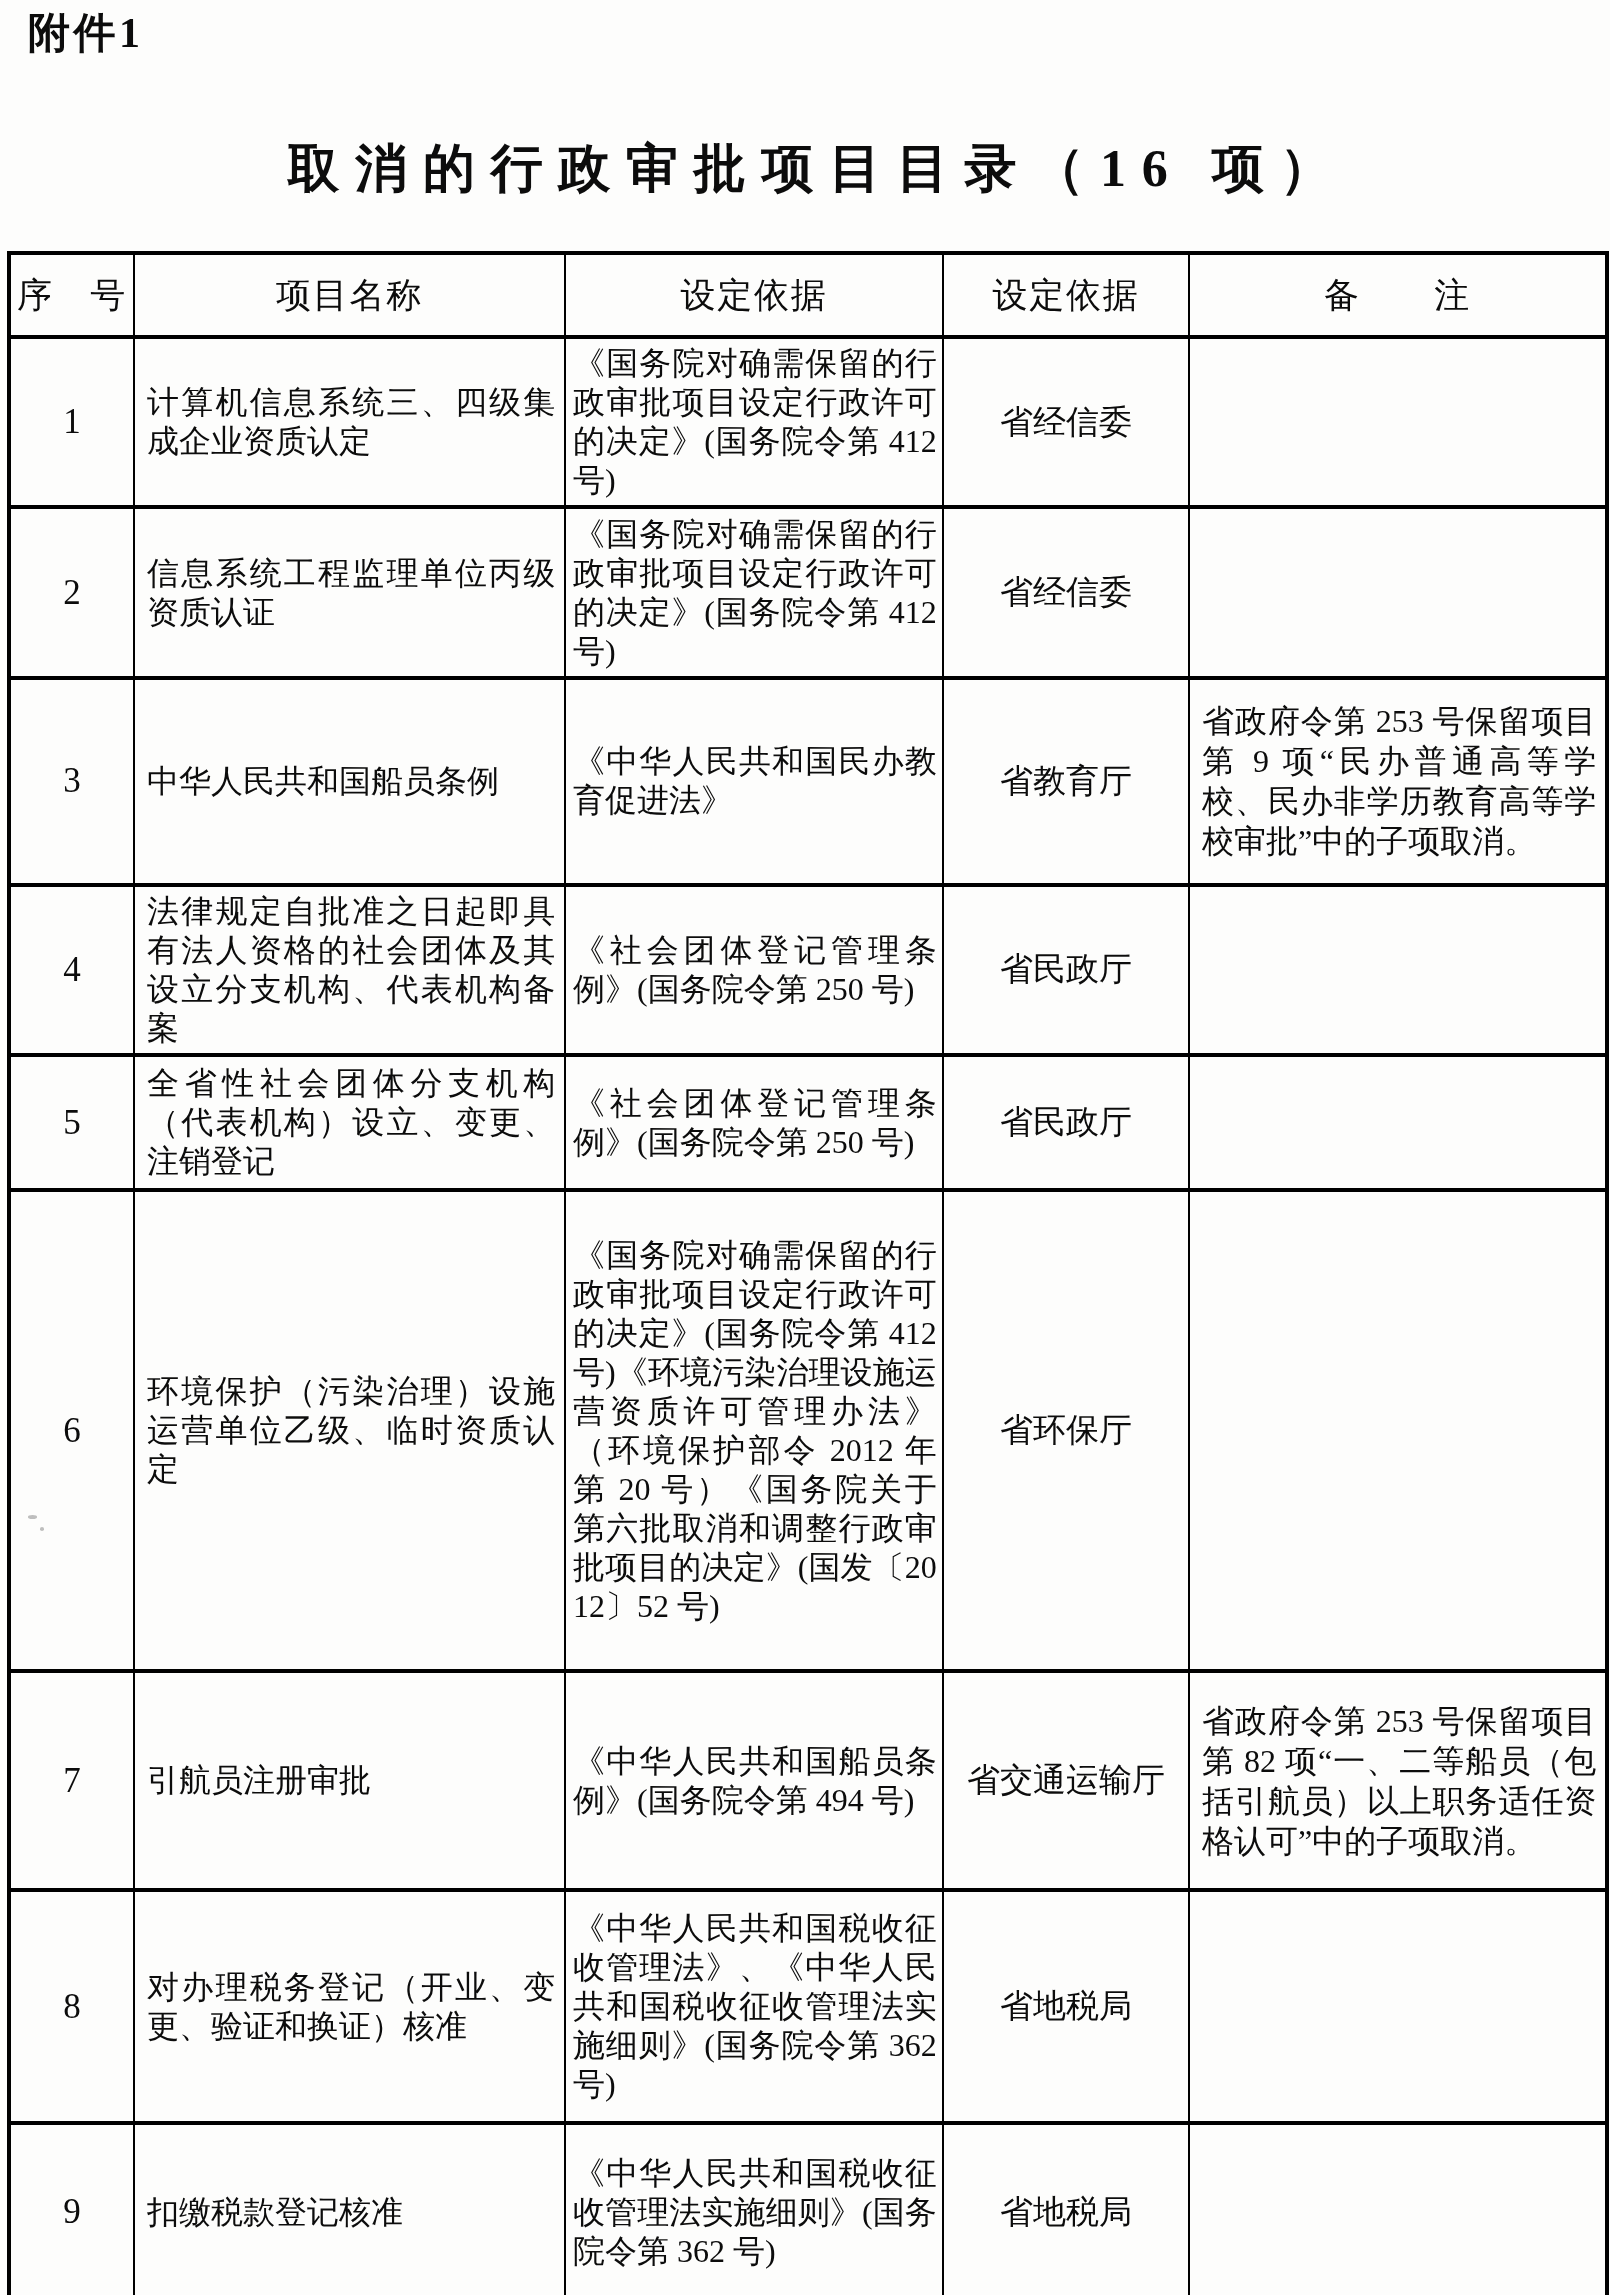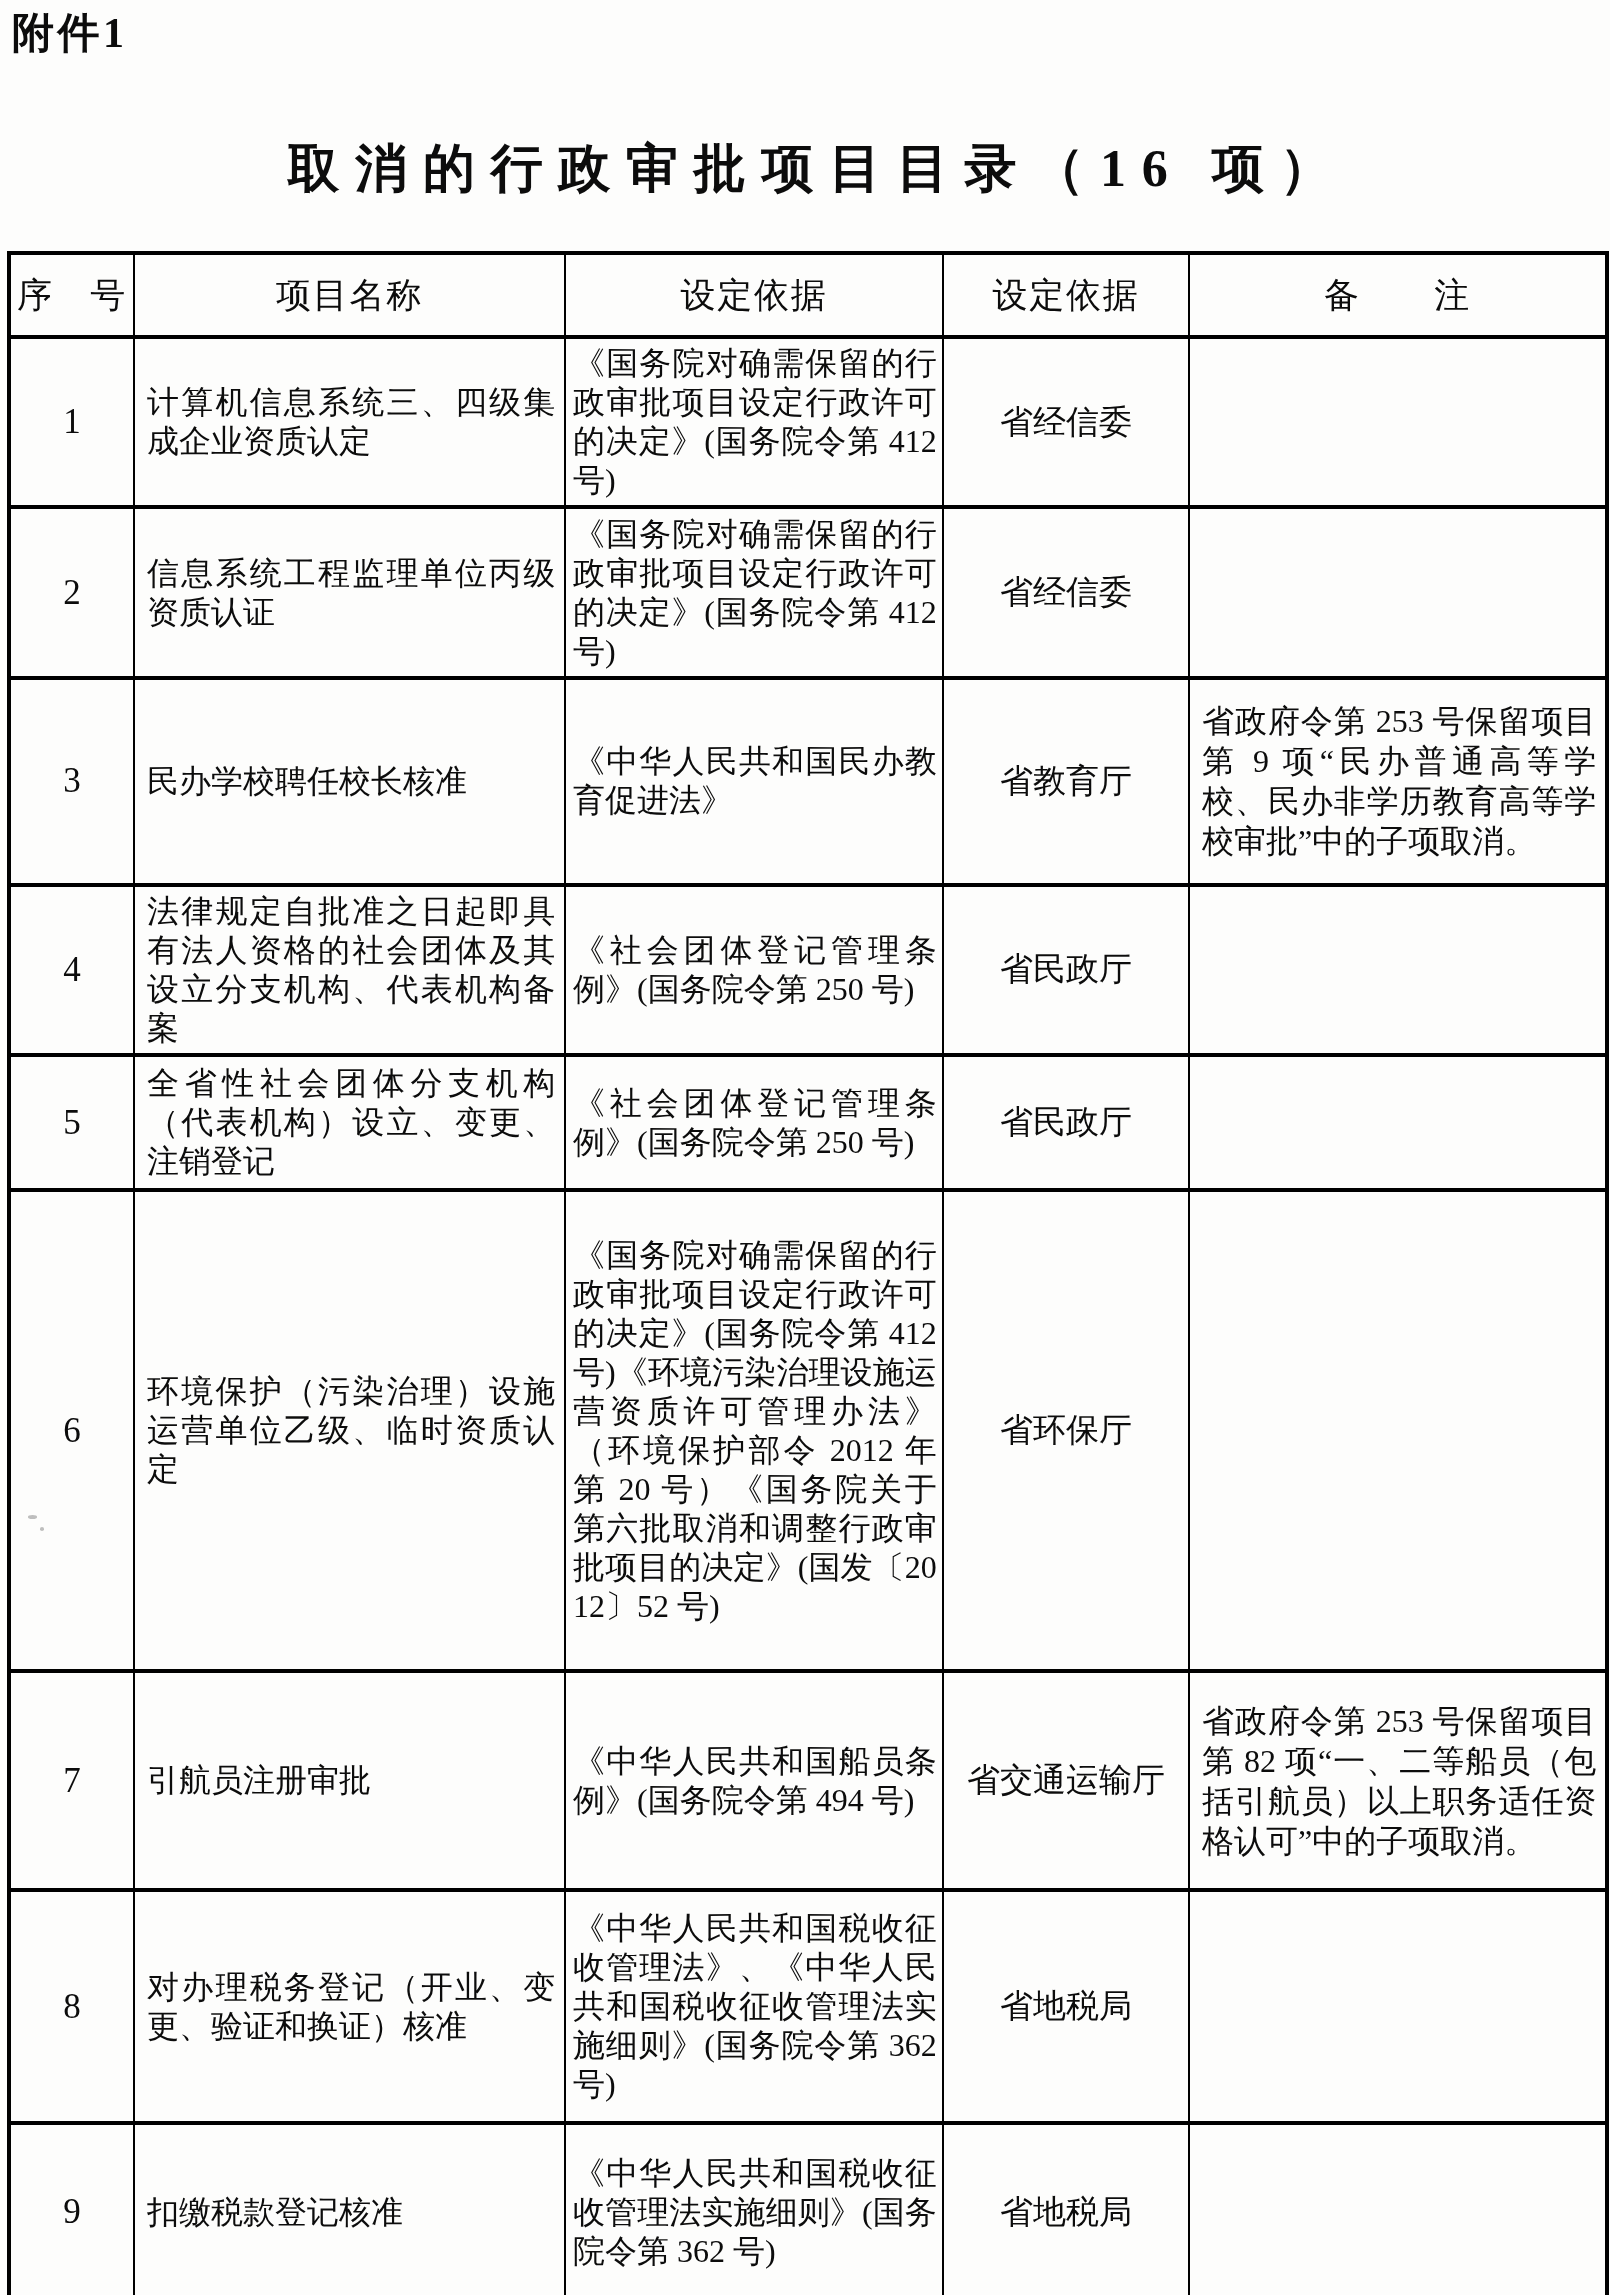--- a/index.html
+++ b/index.html
@@ -6,21 +6,21 @@
   body{
     width:1611px;height:2295px;
     background:#fdfdfc;
     color:#0c0c0c;
     font-family:"Liberation Serif","DejaVu Serif",serif;
     position:relative;
     overflow:hidden;
   }
   .page{position:absolute;inset:0;}
   .attachment{
-    position:absolute;top:5.2px;left:12px;
+    position:absolute;top:5.2px;left:28px;
     font-size:42px;font-weight:600;letter-spacing:3.5px;
   }
   .title{
     position:absolute;top:122px;left:0;width:100%;
     margin:12px;text-align:center;white-space:nowrap;
     font-size:52px;font-weight:700;letter-spacing:15.7px;
   }
   table.main-table{
     position:absolute;top:251px;left:7px;
     width:1598px;table-layout:fixed;
@@ -95,21 +95,21 @@
         </tr>
         <tr style="height: 170px;">
           <td class="td-no">2</td>
           <td class="td-name">信息系统工程监理单位丙级资质认证</td>
           <td class="td-basis">《国务院对确需保留的行政审批项目设定行政许可的决定》(国务院令第 412 号)</td>
           <td class="td-agency">省经信委</td>
           <td class="td-remark"></td>
         </tr>
         <tr style="height: 207px;">
           <td class="td-no">3</td>
-          <td class="td-name">民办学校聘任校长核准</td>
+          <td class="td-name">中华人民共和国船员条例</td>
           <td class="td-basis">《中华人民共和国民办教育促进法》</td>
           <td class="td-agency">省教育厅</td>
           <td class="td-remark">省政府令第 253 号保留项目第 9 项“民办普通高等学校、民办非学历教育高等学校审批”中的子项取消。</td>
         </tr>
         <tr style="height: 165px;">
           <td class="td-no">4</td>
           <td class="td-name">法律规定自批准之日起即具有法人资格的社会团体及其设立分支机构、代表机构备案</td>
           <td class="td-basis">《社会团体登记管理条例》(国务院令第 250 号)</td>
           <td class="td-agency">省民政厅</td>
           <td class="td-remark"></td>

